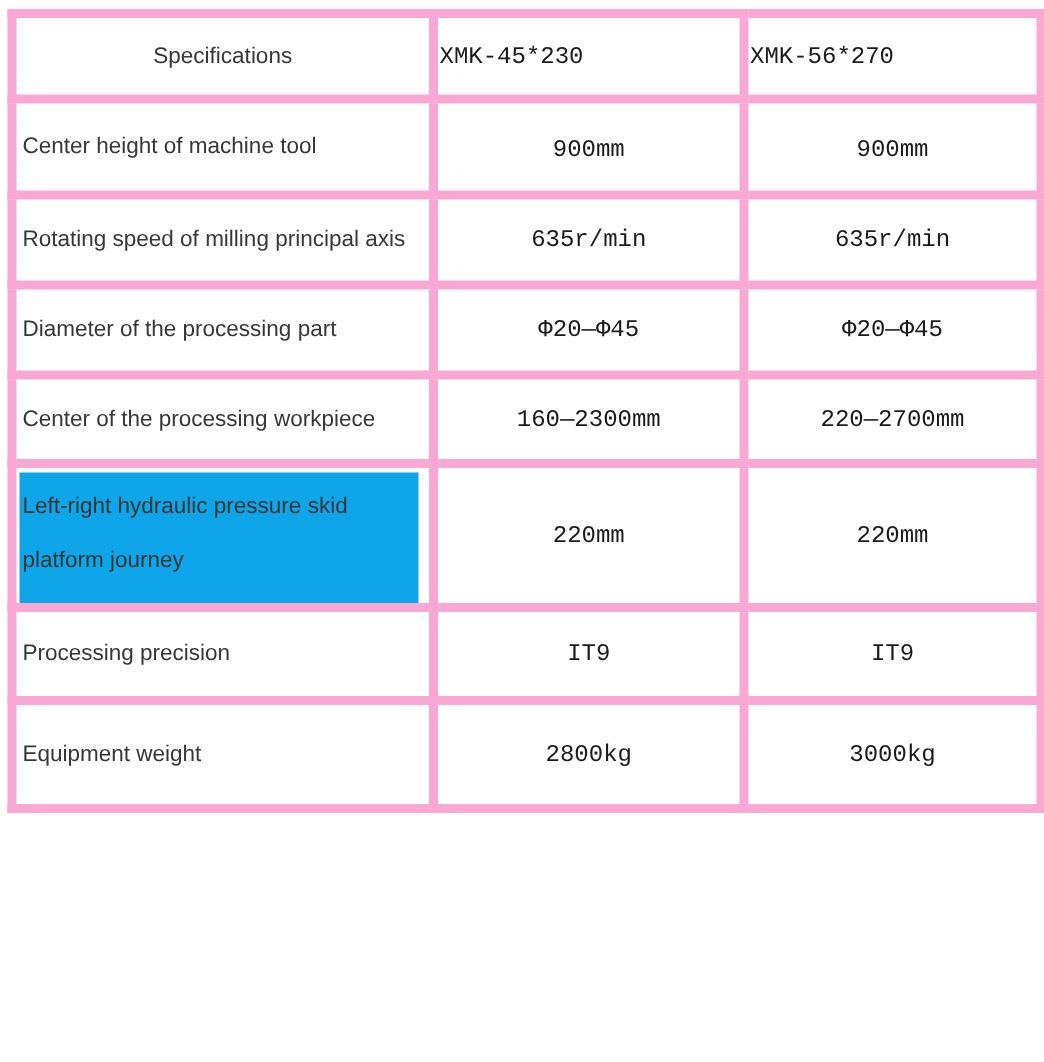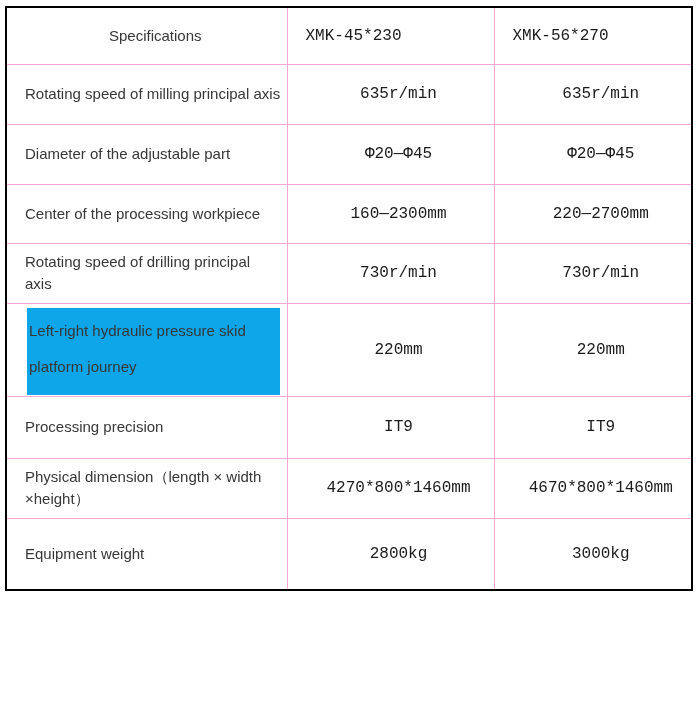--- a/index.html
+++ b/index.html
@@ -19,25 +19,24 @@
     position: absolute;
     left: 5px;
     top: 6px;
     width: 686px;
     border-collapse: collapse;
     table-layout: fixed;
     border: 2px solid #000000;
     background: #ffffff;
   }
   table.spec-table td, table.spec-table th {
-    border: 1px solid #f9a8d4;
+    border: 6px solid #f9a8d4;
     overflow: hidden;
     vertical-align: middle;
     background: #ffffff;
-    padding-left: 18px;
   }
   col.c1 { width: 281px; }
   col.c2 { width: 207px; }
   col.c3 { width: 198px; }
 
   
   tr.hdr  { height: 57px; }
   tr.r1   { height: 64px; }
   tr.r2   { height: 60px; }
   tr.r3   { height: 61px; }
@@ -117,57 +116,52 @@
         <col class="c3">
     </colgroup>
     <thead>
       <tr class="hdr">
         <th class="head-spec">Specifications</th>
         <th class="head-model">XMK-45*230</th>
         <th class="head-model">XMK-56*270</th>
       </tr>
     </thead>
     <tbody>
+      <tr class="r1">
+        <td class="label">Center height of machine tool</td>
+        <td class="val v-top">900mm</td>
+        <td class="val v-top">900mm</td>
+      </tr>
       <tr class="r2">
         <td class="label">Rotating speed of milling principal axis</td>
         <td class="val">635r/min</td>
         <td class="val">635r/min</td>
       </tr>
       <tr class="r4">
-        <td class="label">Diameter of the adjustable part</td>
+        <td class="label">Diameter of the processing part</td>
         <td class="val">Φ20—Φ45</td>
         <td class="val">Φ20—Φ45</td>
       </tr>
       <tr class="r5">
         <td class="label">Center of the processing workpiece</td>
         <td class="val">160—2300mm</td>
         <td class="val">220—2700mm</td>
-      </tr>
-      <tr class="r6">
-        <td class="label">Rotating speed of drilling principal axis</td>
-        <td class="val">730r/min</td>
-        <td class="val">730r/min</td>
       </tr>
       <tr class="r7">
         <td class="label-top">
           <div class="highlight-block">Left-right hydraulic pressure skid platform journey</div>
         </td>
         <td class="val">220mm</td>
         <td class="val">220mm</td>
       </tr>
       <tr class="r8">
         <td class="label">Processing precision</td>
         <td class="val">IT9</td>
         <td class="val">IT9</td>
       </tr>
-      <tr class="r9">
-        <td class="label">Physical dimension（length × width ×height）</td>
-        <td class="val">4270*800*1460mm</td>
-        <td class="val">4670*800*1460mm</td>
-      </tr>
       <tr class="r10">
         <td class="label">Equipment weight</td>
         <td class="val">2800kg</td>
         <td class="val">3000kg</td>
       </tr>
     </tbody>
   </table>
 </div>
 
 </body></html>

